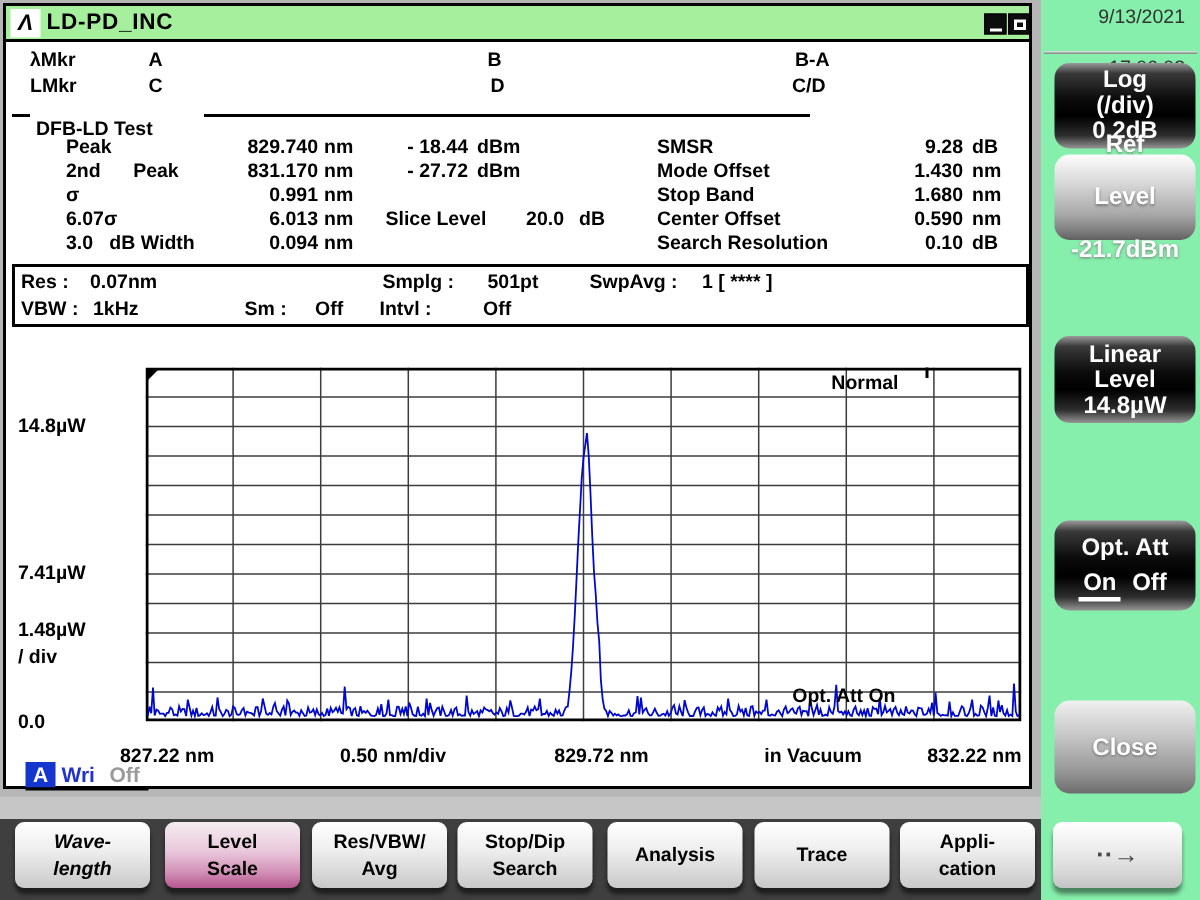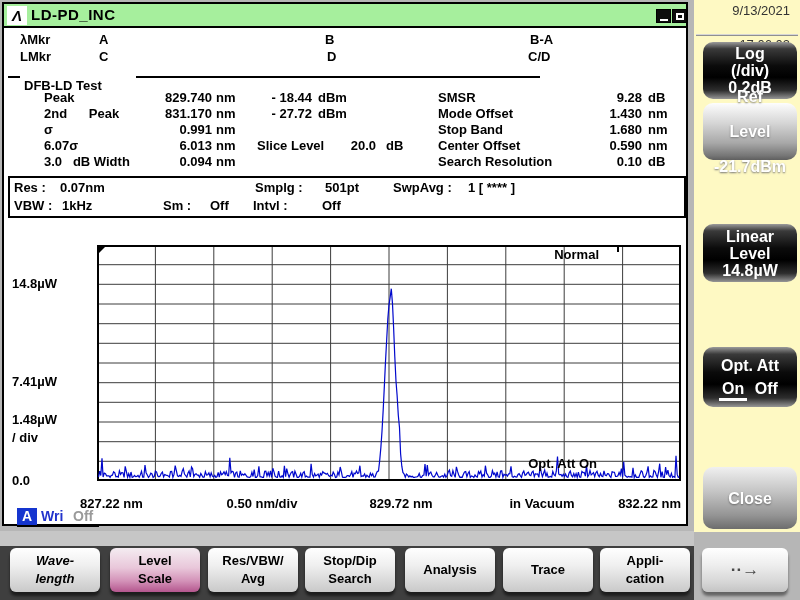--- a/index.html
+++ b/index.html
@@ -38,21 +38,21 @@
   .chart-note { position:absolute; right:8px; bottom:9px; }
 
   
   .trace-a { position:absolute; left:13px; top:504px; width:20px; height:17px; background:#1535cf;
              color:#fff; font-weight:bold; font-size:14px; text-align:center; line-height:17px; }
   .wri { position:absolute; left:37px; top:504px; color:#2233cc; font-size:14px; font-weight:bold; }
   .wri-off { position:absolute; left:69px; top:504px; color:#9a9a9a; font-size:14px; font-weight:bold; }
   .status-underline { position:absolute; left:13px; top:521px; width:82px; height:2px; background:#000; }
 
   
-  .side { position:absolute; left:694px; top:0; width:106px; height:532px; background:#fef9c3; }
+  .side { position:absolute; left:694px; top:0; width:106px; height:600px; background:#86efac; }
   .datetime { position:absolute; left:6px; width:90px; text-align:right; font-size:13px; color:#333; line-height:14px; }
   .side-divider { position:absolute; left:2px; top:34px; width:102px; height:2px;
                   border-top:1px solid #d6d6d6; border-bottom:1px solid #909090; }
   .softkey { position:absolute; left:9px; width:94px; border-radius:10px; color:#fff;
              display:flex; flex-direction:column; justify-content:center; align-items:center;
              font-size:16px; font-weight:bold; text-align:center; }
   .softkey > span { display:block; line-height:17px; }
   .sk-dark { background:linear-gradient(180deg,#9b9b9b 0%,#3a3a3a 12%,#0b0b0b 42%,#000 62%,#2e2e2e 85%,#969696 100%); }
   .sk-silver { background:linear-gradient(180deg,#fdfdfd 0%,#d6d6d6 35%,#a8a8a8 70%,#777 92%,#5f5f5f 100%);
                text-shadow:0 1px 2px #777;gap:18px; }

